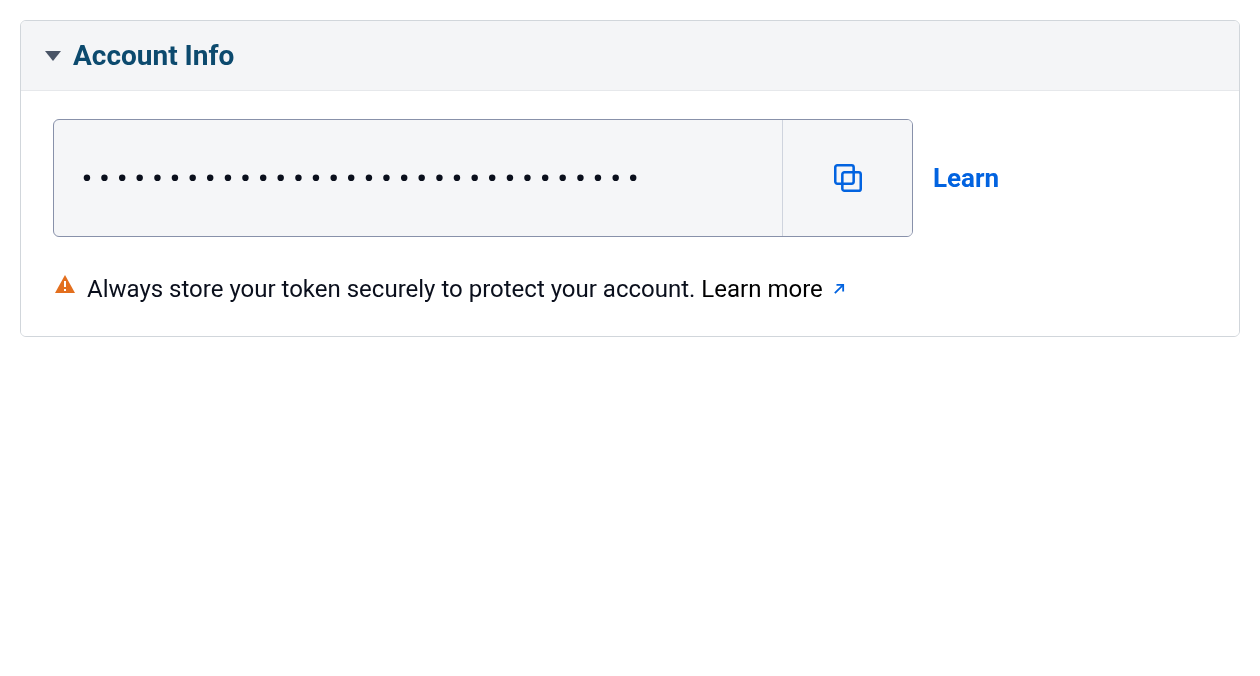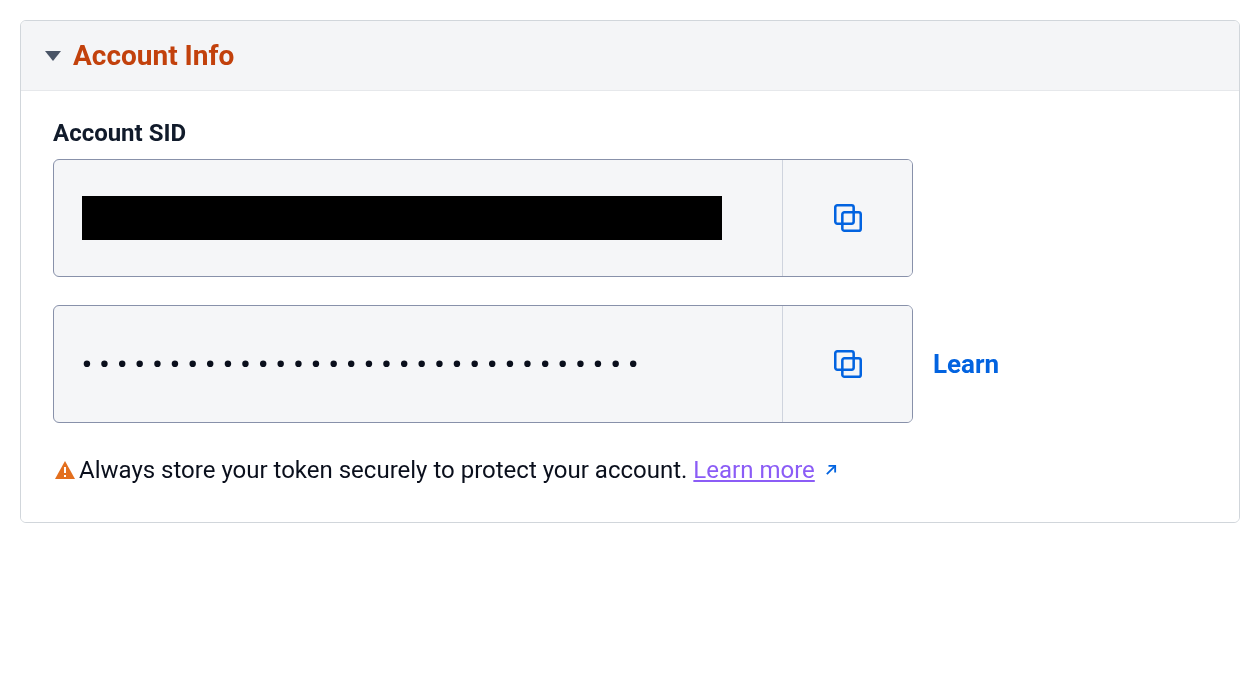--- a/index.html
+++ b/index.html
@@ -30,21 +30,21 @@
       width: 0;
       height: 0;
       border-left: 8px solid transparent;
       border-right: 8px solid transparent;
       border-top: 10px solid #4a5567;
       flex-shrink: 0;
     }
     .panel-title {
       font-size: 28px;
       font-weight: 700;
-      color: #c2410c;
+      color: #0c4a6e;
     }
     .panel-body {
       padding: 28px 32px 28px 32px;
       background: #ffffff;
     }
     .field-group {
       margin-bottom: 28px;
     }
     .field-label {
       font-size: 24px;
@@ -106,37 +106,36 @@
       height: 100%;
     }
     .show-link {
       font-size: 26px;
       font-weight: 700;
       color: #0263e0;
       cursor: pointer;
     }
     .warning-row {
       display: flex;
-      align-items: flex-start;
-      gap: 2px;
+      align-items: flex-end;
+      gap: 10px;
       font-size: 24px;
       color: #0a0f1c;
       line-height: 1.6;
       margin-top: 14px;
     }
     .warning-icon {
       flex-shrink: 0;
       margin-top: 5px;
     }
     .warning-text {
       flex: 1;
     }
     .learn-more-link {
-      color: #8b5cf6;
-      text-decoration: underline;
+      color: #000000;
       cursor: pointer;
       display: inline-flex;
       align-items: center;
       gap: 6px;
     }
     .ext-icon {
       display: inline-flex;
       vertical-align: middle;
     }
   </style>
@@ -144,38 +143,20 @@
 <body>
 
 <div class="panel">
   <div class="panel-header">
     <div class="caret-down"></div>
     <div class="panel-title">Account Info</div>
   </div>
 
   <div class="panel-body">
 
-    <div class="field-group">
-      <label class="field-label">Account SID</label>
-      <div class="field-row">
-        <div class="input-wrapper">
-          <div class="input-content">
-            <div class="redacted-bar"></div>
-          </div>
-          <div class="copy-button">
-            <div class="copy-icon">
-              <svg viewBox="0 0 24 24" fill="none" stroke="#0263e0" stroke-width="1.8">
-                <rect x="8" y="8" width="13" height="13" rx="1.5"></rect>
-                <rect x="3" y="3" width="13" height="13" rx="1.5"></rect>
-              </svg>
-            </div>
-          </div>
-        </div>
-      </div>
-    </div>
 
     <div class="field-group">
       <div class="field-row">
         <div class="input-wrapper">
           <div class="input-content">
             <div class="masked-dots">••••••••••••••••••••••••••••••••</div>
           </div>
           <div class="copy-button">
             <div class="copy-icon">
               <svg viewBox="0 0 24 24" fill="none" stroke="#0263e0" stroke-width="1.8">

